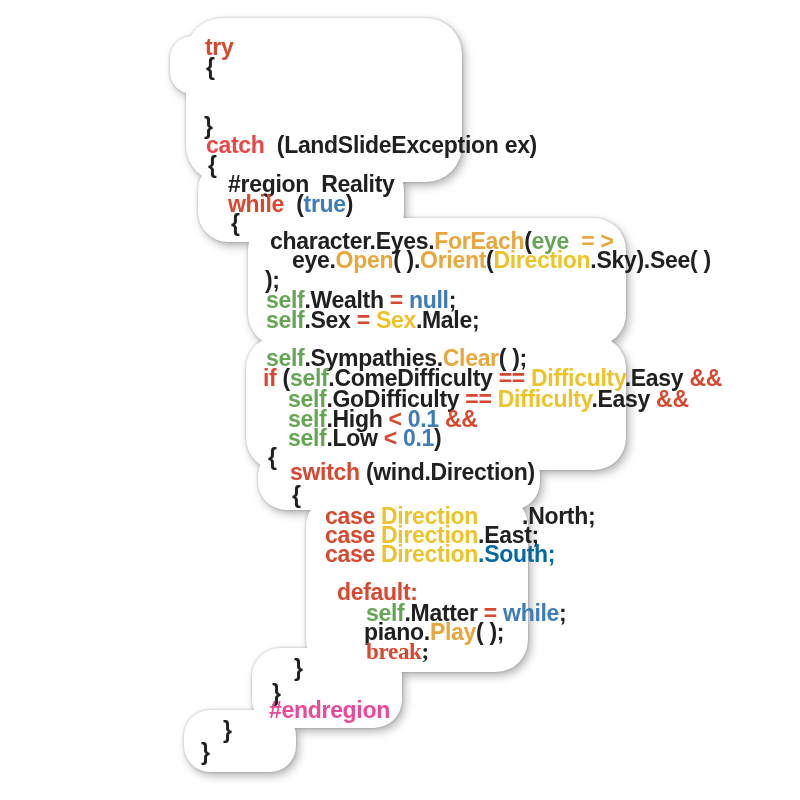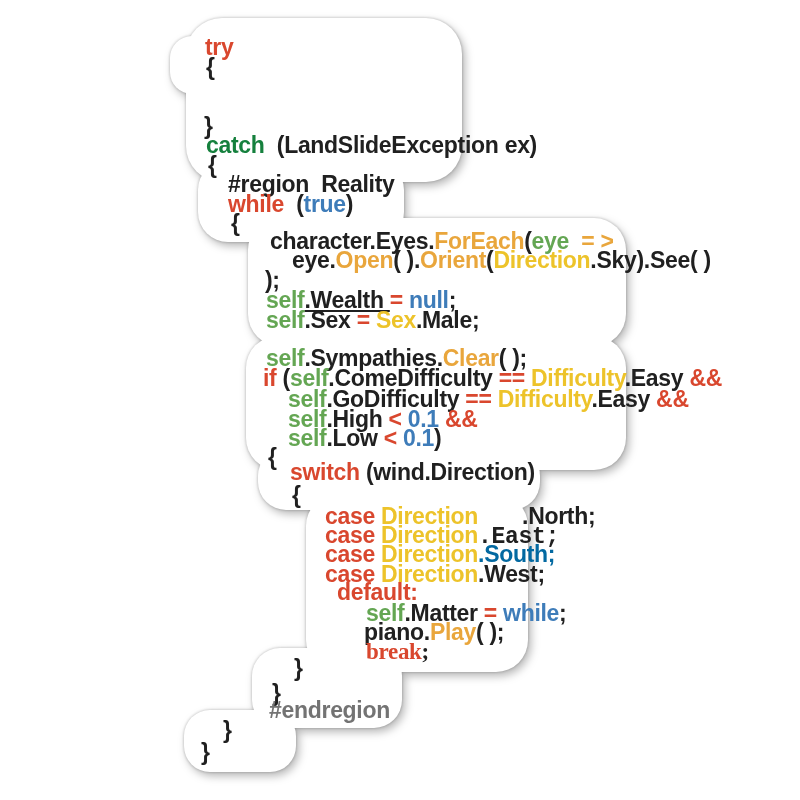--- a/index.html
+++ b/index.html
@@ -61,46 +61,45 @@
     <div class="blob b5"></div>
     <div class="blob b6"></div>
     <div class="blob b7"></div>
     <div class="blob b8"></div>
   </div>
 
   <div class="code-layer">
       <div class="line" style="left: 205px; top: 37px;"><span class="tk" style="color: rgb(217, 71, 46);">try</span></div>
       <div class="line" style="left: 206px; top: 57px;"><span class="tk" style="color: rgb(32, 32, 32);">{</span></div>
       <div class="line" style="left: 204px; top: 116px;"><span class="tk" style="color: rgb(32, 32, 32);">}</span></div>
-      <div class="line" style="left: 206px; top: 135px;"><span class="tk" style="color: #15803d;">catch</span><span class="tk" style="color: rgb(32, 32, 32);">  (LandSlideException ex)</span></div>
+      <div class="line" style="left: 206px; top: 135px;"><span class="tk" style="color: #ef4444;">catch</span><span class="tk" style="color: rgb(32, 32, 32);">  (LandSlideException ex)</span></div>
       <div class="line" style="left: 208px; top: 155px;"><span class="tk" style="color: rgb(32, 32, 32);">{</span></div>
       <div class="line" style="left: 228px; top: 174px;"><span class="tk" style="color: rgb(32, 32, 32);">#region  Reality</span></div>
       <div class="line" style="left: 228px; top: 194px;"><span class="tk" style="color: rgb(217, 71, 46);">while</span><span class="tk" style="color: rgb(32, 32, 32);">  (</span><span class="tk" style="color: rgb(62, 124, 185);">true</span><span class="tk" style="color: rgb(32, 32, 32);">)</span></div>
       <div class="line" style="left: 231px; top: 213px;"><span class="tk" style="color: rgb(32, 32, 32);">{</span></div>
       <div class="line" style="left: 270px; top: 231px;"><span class="tk" style="color: rgb(32, 32, 32);">character.Eyes.</span><span class="tk" style="color: rgb(233, 166, 60);">ForEach</span><span class="tk" style="color: rgb(32, 32, 32);">(</span><span class="tk" style="color: rgb(100, 166, 83);">eye</span><span class="tk" style="color: rgb(233, 166, 60);">  = &gt;</span></div>
       <div class="line" style="left: 292px; top: 250px;"><span class="tk" style="color: rgb(32, 32, 32);">eye.</span><span class="tk" style="color: rgb(233, 166, 60);">Open</span><span class="tk" style="color: rgb(32, 32, 32);">( ).</span><span class="tk" style="color: rgb(233, 166, 60);">Orient</span><span class="tk" style="color: rgb(32, 32, 32);">(</span><span class="tk" style="color: rgb(237, 195, 42);">Direction</span><span class="tk" style="color: rgb(32, 32, 32);">.Sky).See( )</span></div>
       <div class="line" style="left: 265px; top: 270px;"><span class="tk" style="color: rgb(32, 32, 32);">);</span></div>
-      <div class="line" style="left: 266px; top: 290px;"><span class="tk" style="color: rgb(100, 166, 83);">self</span><span class="tk" style="color: rgb(32, 32, 32); text-decoration: underline;">.Wealth </span><span class="tk" style="color: rgb(217, 71, 46);">= </span><span class="tk" style="color: rgb(62, 124, 185);">null</span><span class="tk" style="color: rgb(32, 32, 32);">;</span></div>
+      <div class="line" style="left: 266px; top: 290px;"><span class="tk" style="color: rgb(100, 166, 83);">self</span><span class="tk" style="color: rgb(32, 32, 32);">.Wealth </span><span class="tk" style="color: rgb(217, 71, 46);">= </span><span class="tk" style="color: rgb(62, 124, 185);">null</span><span class="tk" style="color: rgb(32, 32, 32);">;</span></div>
       <div class="line" style="left: 266px; top: 310px;"><span class="tk" style="color: rgb(100, 166, 83);">self</span><span class="tk" style="color: rgb(32, 32, 32);">.Sex </span><span class="tk" style="color: rgb(217, 71, 46);">= </span><span class="tk" style="color: rgb(237, 195, 42);">Sex</span><span class="tk" style="color: rgb(32, 32, 32);">.Male;</span></div>
       <div class="line" style="left: 266px; top: 348px;"><span class="tk" style="color: rgb(100, 166, 83);">self</span><span class="tk" style="color: rgb(32, 32, 32);">.Sympathies.</span><span class="tk" style="color: rgb(233, 166, 60);">Clear</span><span class="tk" style="color: rgb(32, 32, 32);">( );</span></div>
       <div class="line" style="left: 263px; top: 368px;"><span class="tk" style="color: rgb(217, 71, 46);">if </span><span class="tk" style="color: rgb(32, 32, 32);">(</span><span class="tk" style="color: rgb(100, 166, 83);">self</span><span class="tk" style="color: rgb(32, 32, 32);">.ComeDifficulty </span><span class="tk" style="color: rgb(217, 71, 46);">== </span><span class="tk" style="color: rgb(237, 195, 42);">Difficulty</span><span class="tk" style="color: rgb(32, 32, 32);">.Easy </span><span class="tk" style="color: rgb(217, 71, 46);">&amp;&amp;</span></div>
       <div class="line" style="left: 288px; top: 389px;"><span class="tk" style="color: rgb(100, 166, 83);">self</span><span class="tk" style="color: rgb(32, 32, 32);">.GoDifficulty </span><span class="tk" style="color: rgb(217, 71, 46);">== </span><span class="tk" style="color: rgb(237, 195, 42);">Difficulty</span><span class="tk" style="color: rgb(32, 32, 32);">.Easy </span><span class="tk" style="color: rgb(217, 71, 46);">&amp;&amp;</span></div>
       <div class="line" style="left: 288px; top: 409px;"><span class="tk" style="color: rgb(100, 166, 83);">self</span><span class="tk" style="color: rgb(32, 32, 32); margin-top: 28px;">.High </span><span class="tk" style="color: rgb(217, 71, 46);">&lt; </span><span class="tk" style="color: rgb(62, 124, 185);">0.1 </span><span class="tk" style="color: rgb(217, 71, 46);">&amp;&amp;</span></div>
       <div class="line" style="left: 288px; top: 428px;"><span class="tk" style="color: rgb(100, 166, 83);">self</span><span class="tk" style="color: rgb(32, 32, 32);">.Low </span><span class="tk" style="color: rgb(217, 71, 46);">&lt; </span><span class="tk" style="color: rgb(62, 124, 185);">0.1</span><span class="tk" style="color: rgb(32, 32, 32);">)</span></div>
       <div class="line" style="left: 268px; top: 447px;"><span class="tk" style="color: rgb(32, 32, 32);">{</span></div>
       <div class="line" style="left: 290px; top: 462px;"><span class="tk" style="color: rgb(217, 71, 46);">switch </span><span class="tk" style="color: rgb(32, 32, 32);">(wind.Direction)</span></div>
       <div class="line" style="left: 292px; top: 485px;"><span class="tk" style="color: rgb(32, 32, 32);">{</span></div>
       <div class="line" style="left: 325px; top: 506px;"><span class="tk" style="color: rgb(217, 71, 46);">case </span><span class="tk" style="color: rgb(237, 195, 42);">Direction</span><span class="tk" style="color: rgb(32, 32, 32); margin-left: 44px;">.North;</span></div>
-      <div class="line" style="left: 325px; top: 525px;"><span class="tk" style="color: rgb(217, 71, 46);">case </span><span class="tk" style="color: rgb(237, 195, 42);">Direction</span><span class="tk" style="color: rgb(32, 32, 32); font-family: Liberation Mono, monospace;">.East;</span></div>
+      <div class="line" style="left: 325px; top: 525px;"><span class="tk" style="color: rgb(217, 71, 46);">case </span><span class="tk" style="color: rgb(237, 195, 42);">Direction</span><span class="tk" style="color: rgb(32, 32, 32);">.East;</span></div>
       <div class="line" style="left: 325px; top: 544px;"><span class="tk" style="color: rgb(217, 71, 46);">case </span><span class="tk" style="color: rgb(237, 195, 42);">Direction</span><span class="tk" style="color: #0369a1; text-align: center;">.South;</span></div>
-      <div class="line" style="left: 325px; top: 564px;"><span class="tk" style="color: rgb(217, 71, 46);">case </span><span class="tk" style="color: rgb(237, 195, 42);">Direction</span><span class="tk" style="color: rgb(32, 32, 32);">.West;</span></div>
       <div class="line" style="left: 337px; top: 582px;"><span class="tk" style="color: rgb(217, 71, 46);">default:</span></div>
       <div class="line" style="left: 366px; top: 603px;"><span class="tk" style="color: rgb(100, 166, 83);">self</span><span class="tk" style="color: rgb(32, 32, 32);">.Matter </span><span class="tk" style="color: rgb(217, 71, 46);">= </span><span class="tk" style="color: rgb(62, 124, 185);">while</span><span class="tk" style="color: rgb(32, 32, 32);">;</span></div>
       <div class="line" style="left: 364px; top: 622px;"><span class="tk" style="color: rgb(32, 32, 32);">piano.</span><span class="tk" style="color: rgb(233, 166, 60);">Play</span><span class="tk" style="color: rgb(32, 32, 32);">( );</span></div>
       <div class="line" style="left: 366px; top: 642px; font-family: Liberation Serif, serif;"><span class="tk" style="color: rgb(217, 71, 46);">break</span><span class="tk" style="color: rgb(32, 32, 32);">;</span></div>
       <div class="line" style="left: 294px; top: 658px;"><span class="tk" style="color: rgb(32, 32, 32);">}</span></div>
       <div class="line" style="left: 272px; top: 683px;"><span class="tk" style="color: rgb(32, 32, 32);">}</span></div>
-      <div class="line" style="left: 269px; top: 700px;"><span class="tk" style="color: #737373;">#endregion</span></div>
+      <div class="line" style="left: 269px; top: 700px;"><span class="tk" style="color: #ec4899;">#endregion</span></div>
       <div class="line" style="left: 223px; top: 720px;"><span class="tk" style="color: rgb(32, 32, 32);">}</span></div>
       <div class="line" style="left: 201px; top: 742px;"><span class="tk" style="color: rgb(32, 32, 32);">}</span></div>
     </div>
 
 </div>
 
 </body></html>

